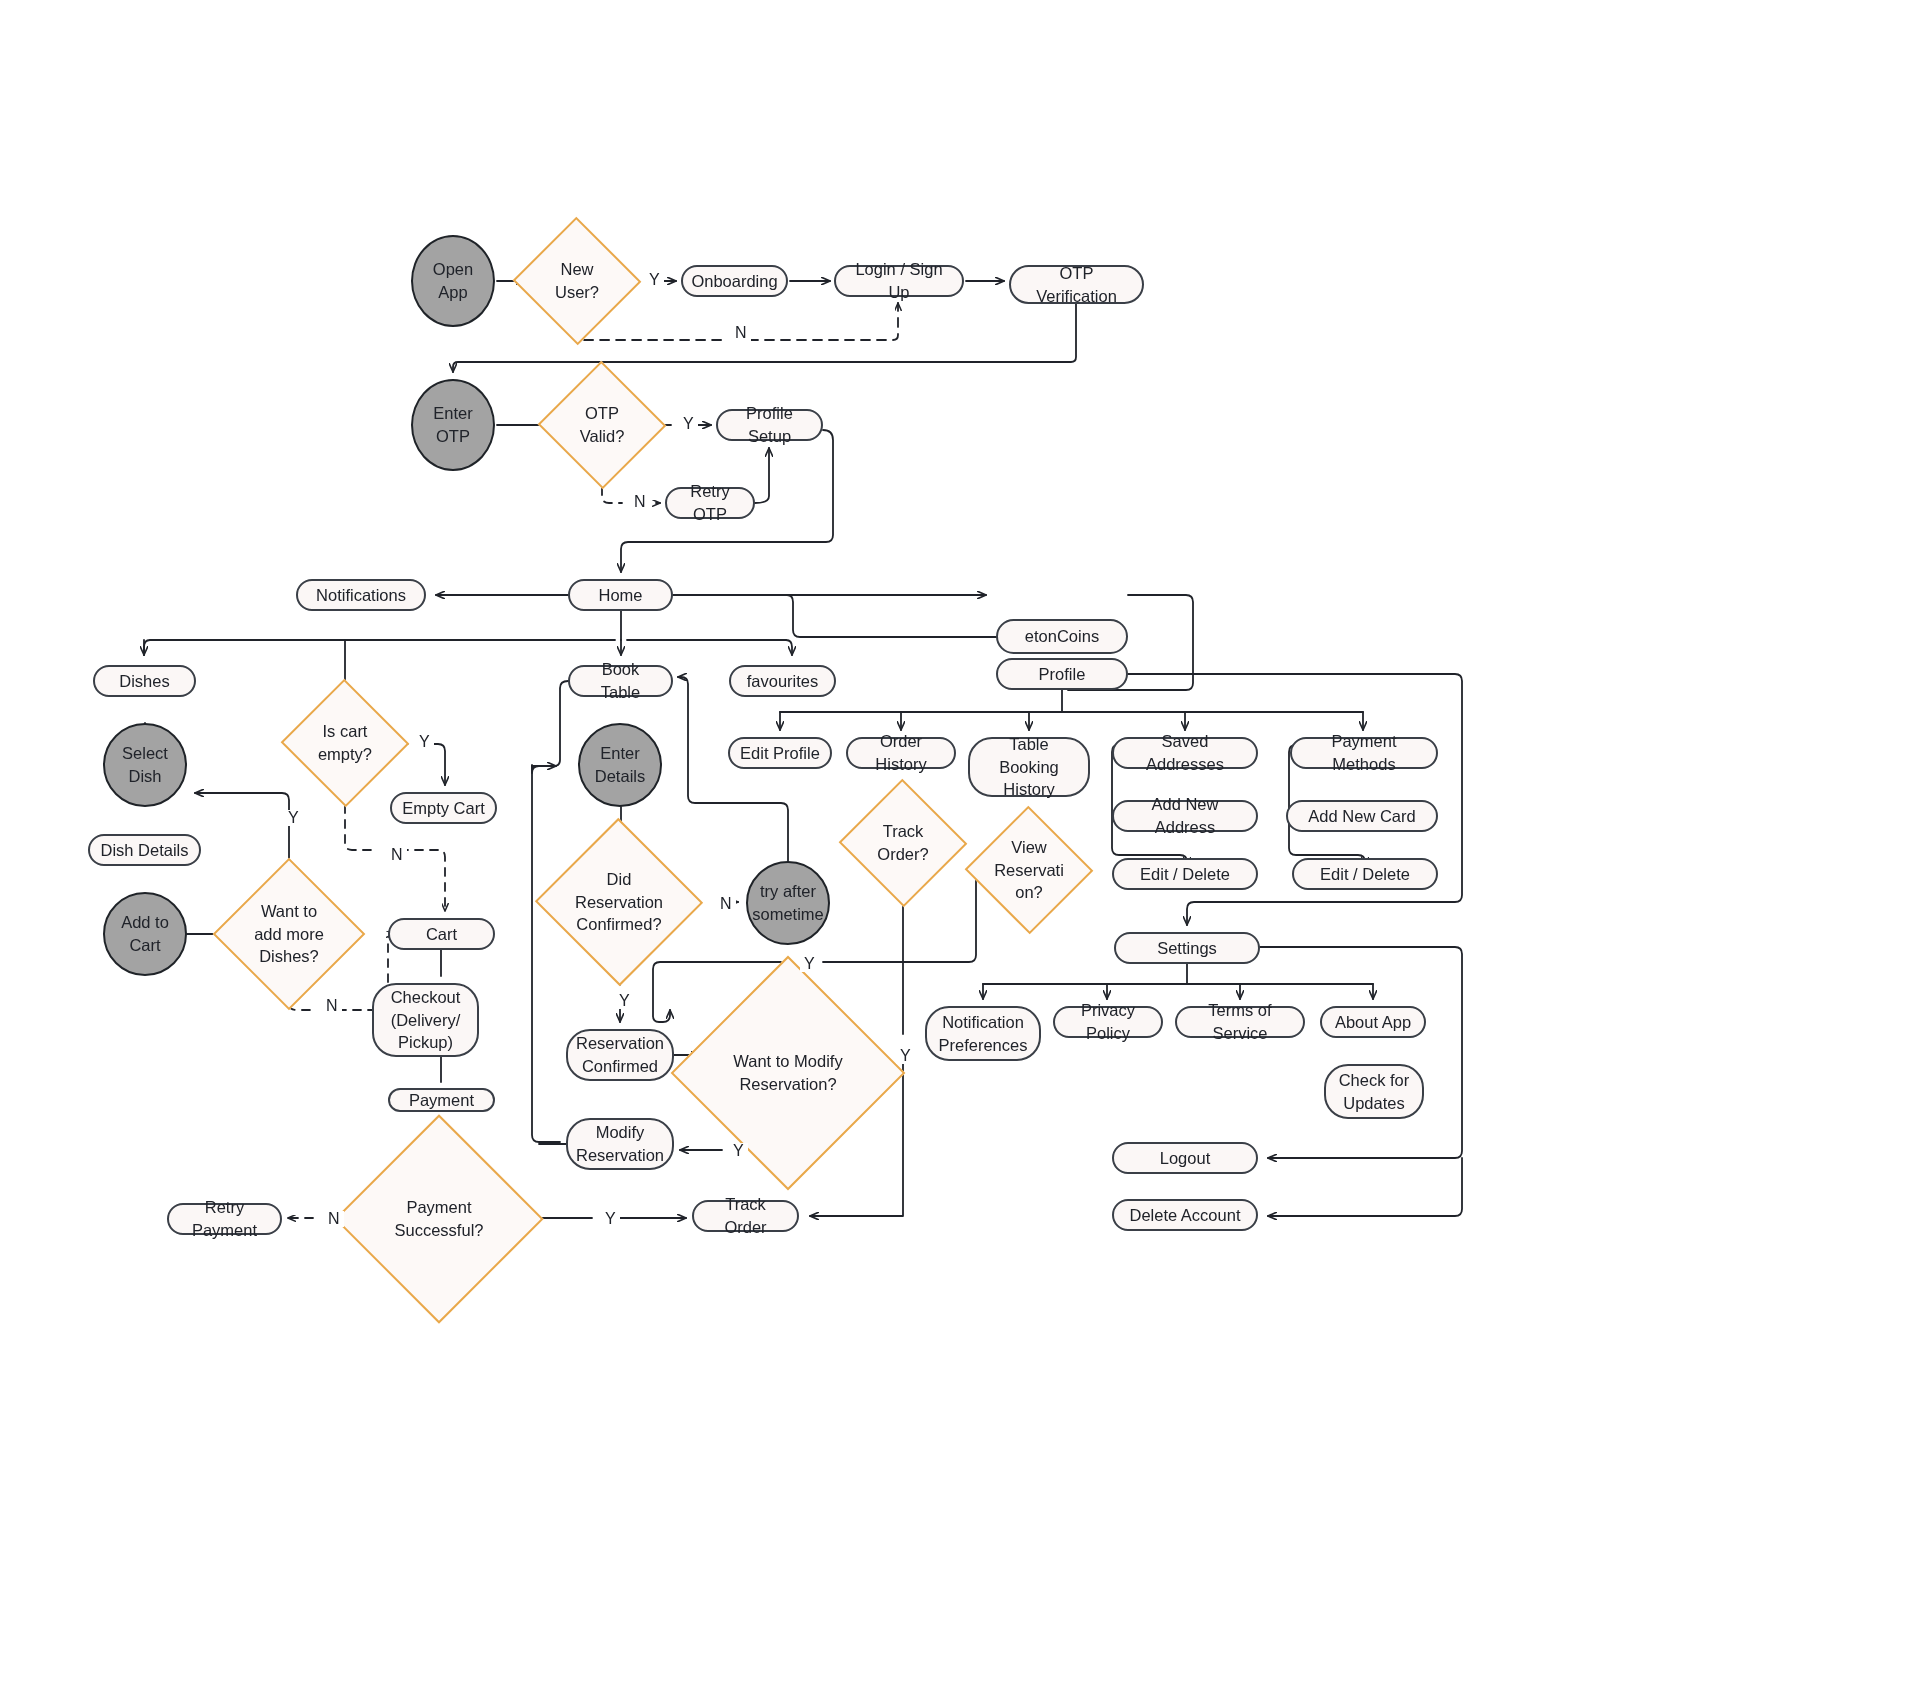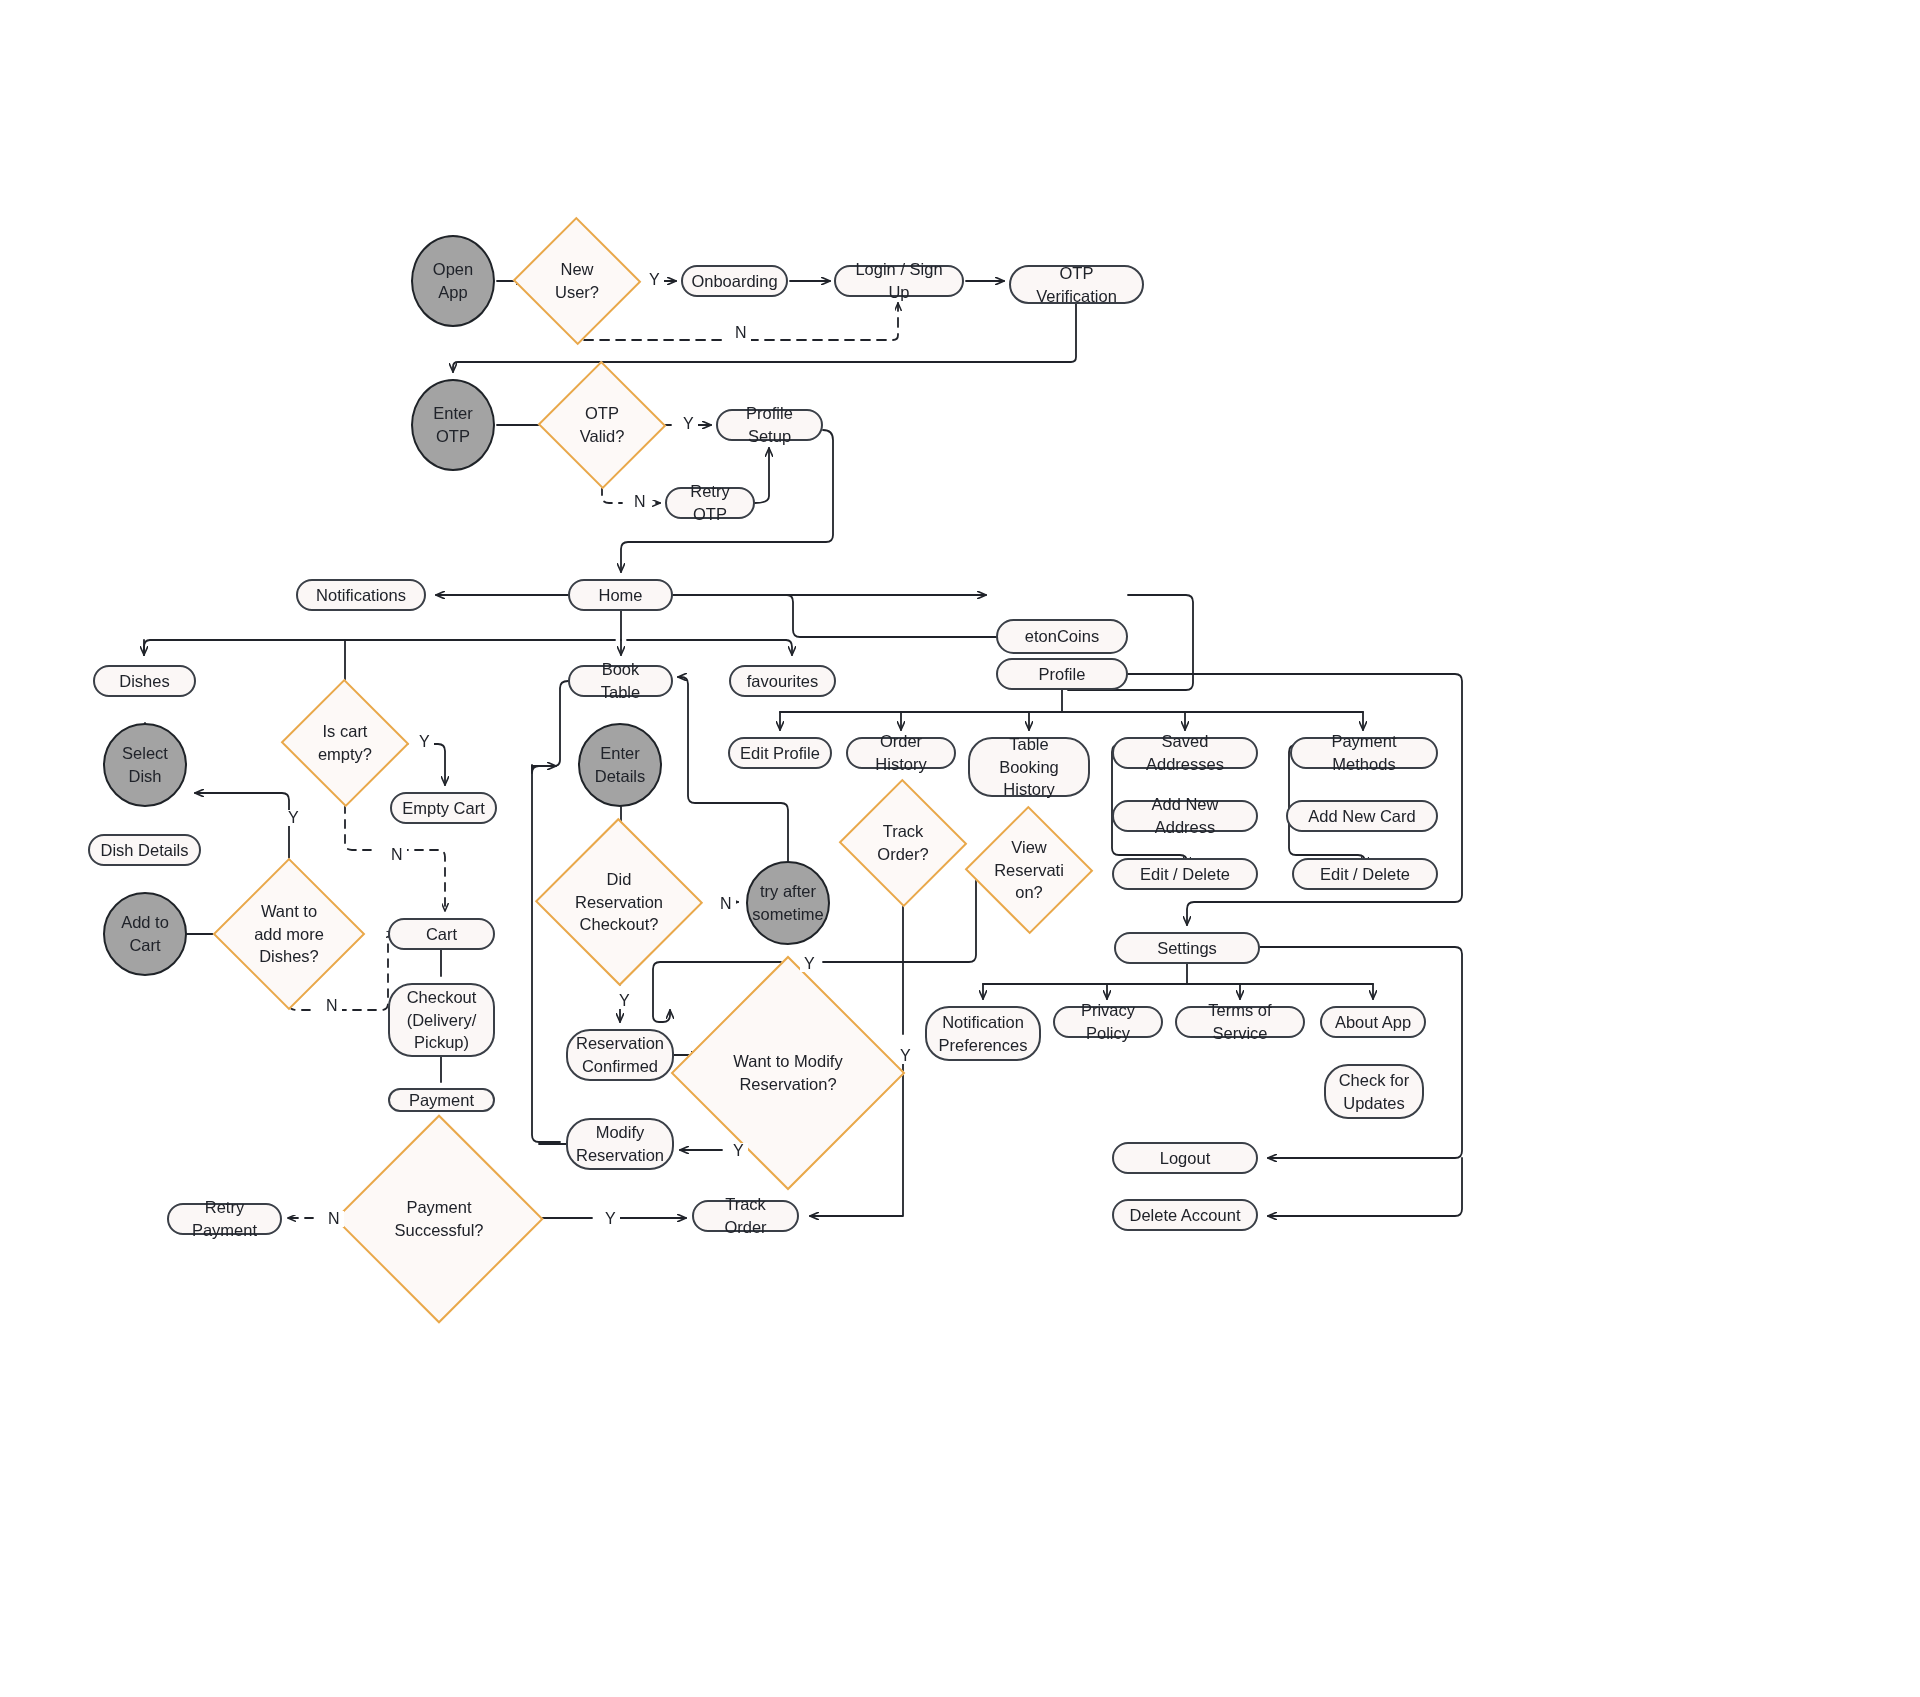--- a/index.html
+++ b/index.html
@@ -276,39 +276,39 @@
         <div class="dlabel">View Reservati on?</div>
       </div>
       <div class="node rect" style="left: 1112px; top: 858px; width: 146px; height: 32px;">
         <span>Edit / Delete</span>
       </div>
       <div class="node rect" style="left: 1292px; top: 858px; width: 146px; height: 32px;">
         <span>Edit / Delete</span>
       </div>
       <div class="node diamond" style="left: 559px; top: 843px; width: 120px; height: 118px;">
         <div class="dshape"></div>
-        <div class="dlabel">Did Reservation Checkout?</div>
+        <div class="dlabel">Did Reservation Confirmed?</div>
       </div>
       <div class="node circle" style="left: 746px; top: 861px; width: 84px; height: 84px;">
         <span>try after sometime</span>
       </div>
       <div class="node diamond" style="left: 235px; top: 880px; width: 108px; height: 108px;">
         <div class="dshape"></div>
         <div class="dlabel">Want to add more Dishes?</div>
       </div>
       <div class="node circle" style="left: 103px; top: 892px; width: 84px; height: 84px;">
         <span>Add to Cart</span>
       </div>
       <div class="node rect" style="left: 388px; top: 918px; width: 107px; height: 32px;">
         <span>Cart</span>
       </div>
       <div class="node rect" style="left: 1114px; top: 932px; width: 146px; height: 32px;">
         <span>Settings</span>
       </div>
-      <div class="node rect" style="left: 388px; top: 983px; width: 107px; height: 74px;">
+      <div class="node rect" style="left: 372px; top: 983px; width: 107px; height: 74px;">
         <span>Checkout (Delivery/ Pickup)</span>
       </div>
       <div class="node rect" style="left: 925px; top: 1006px; width: 116px; height: 55px;">
         <span>Notification Preferences</span>
       </div>
       <div class="node rect" style="left: 1053px; top: 1006px; width: 110px; height: 32px;">
         <span>Privacy Policy</span>
       </div>
       <div class="node rect" style="left: 1175px; top: 1006px; width: 130px; height: 32px;">
         <span>Terms of Service</span>

